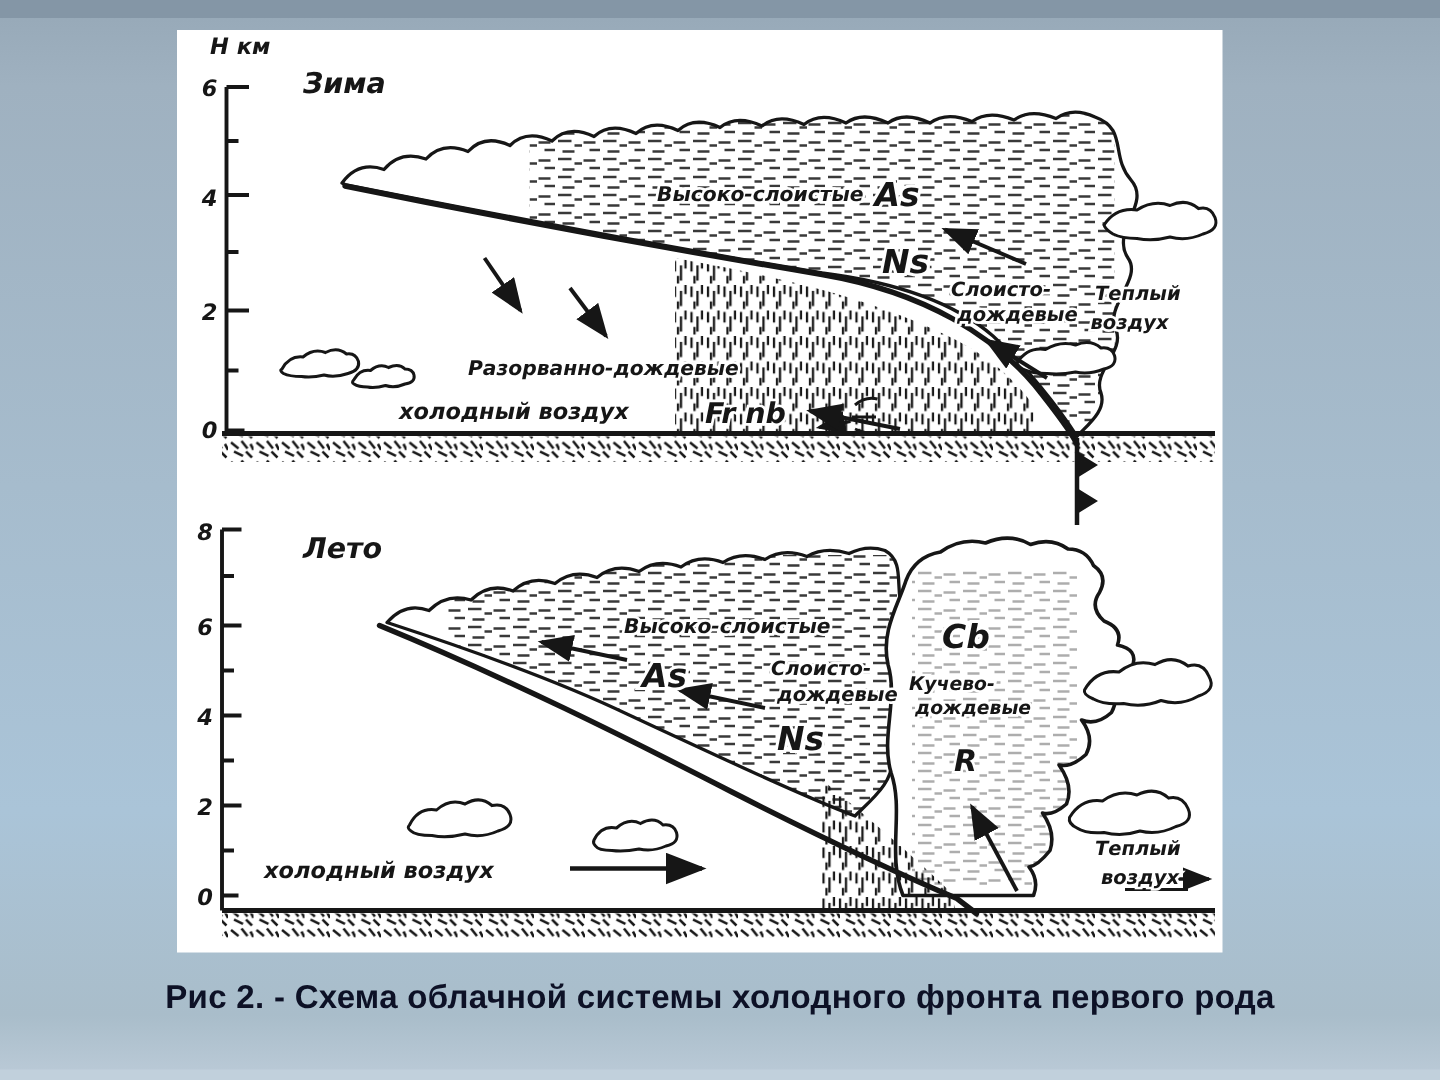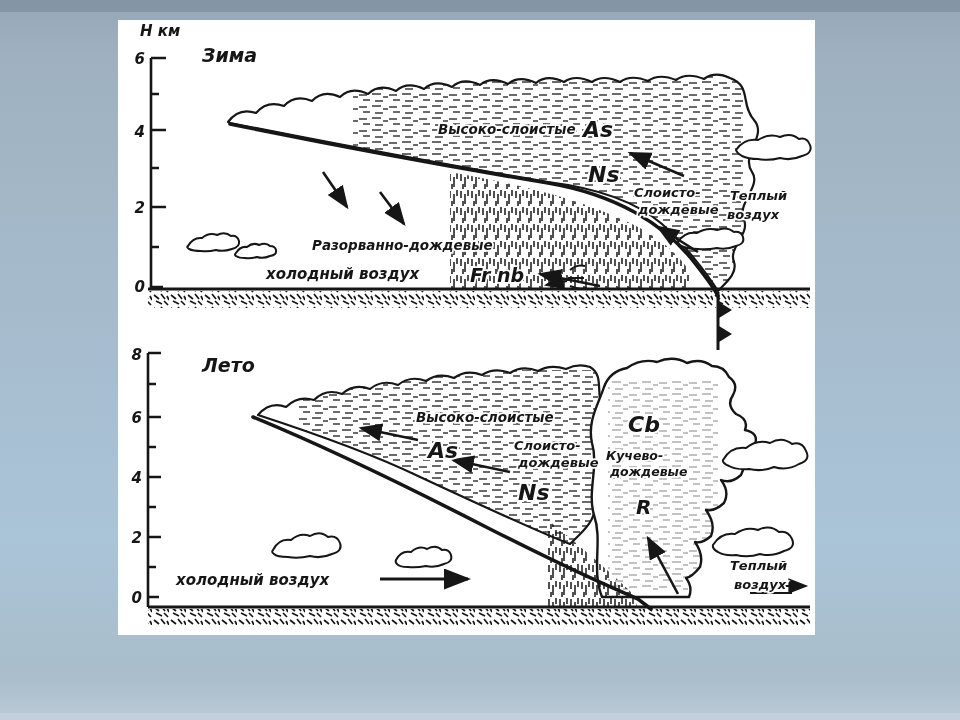--- a/index.html
+++ b/index.html
@@ -179,13 +179,14 @@
         <text class="lbl" style="font-size:12.5px" x="488" y="440">Кучево-</text>
         <text class="lbl" style="font-size:12.5px" x="492" y="456">дождевые</text>
         <text class="lbl" style="font-size:20px" x="518" y="494">R</text>
         <text class="lbl sz13" x="612" y="550">Теплый</text>
         <text class="lbl sz13" x="616" y="569">воздух</text>
         <text class="lbl sz15" x="58" y="565">холодный воздух</text>
       </g>
     </svg>
   </div>
 
+  <div class="caption">Рис 2. - Схема облачной системы холодного фронта первого рода</div>
 </div>
 
 </body></html>

